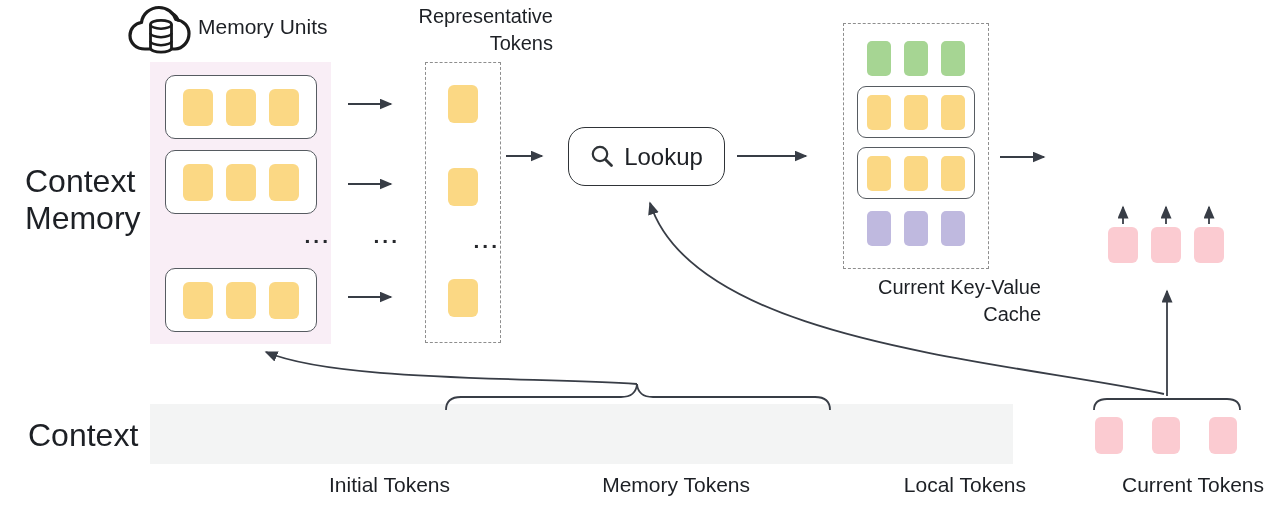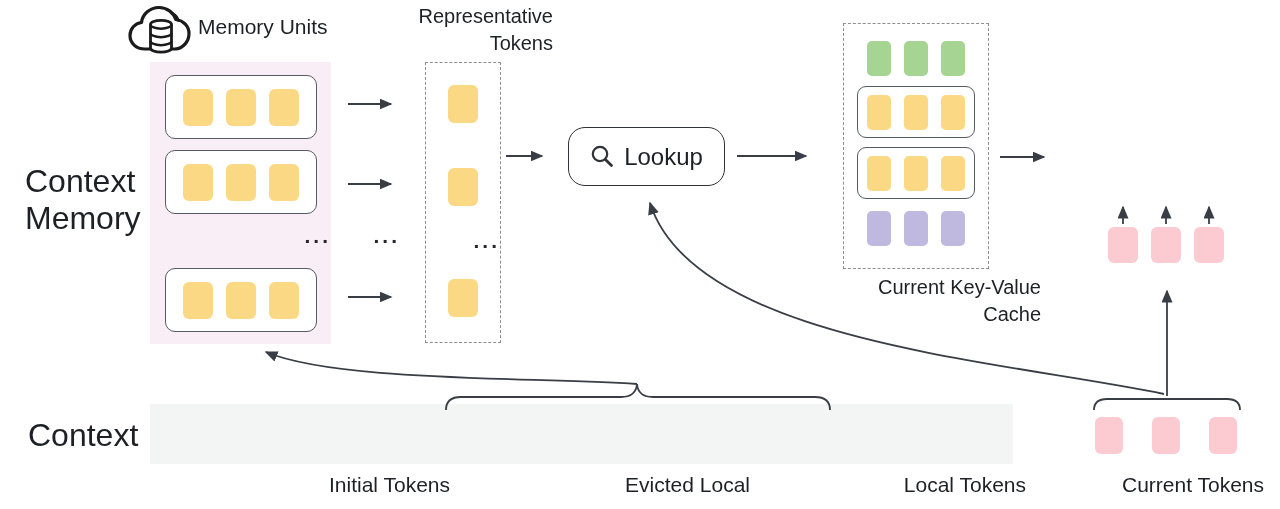--- a/index.html
+++ b/index.html
@@ -223,17 +223,17 @@
       <div class="token" style="background: rgb(191, 185, 223);"></div>
       <div class="token" style="background: rgb(191, 185, 223);"></div>
     </div>
   <div class="strip-group" style="left:1095px;">
       <div class="token" style="background: rgb(251, 203, 209);"></div>
       <div class="token" style="background: rgb(251, 203, 209);"></div>
       <div class="token" style="background: rgb(251, 203, 209);"></div>
     </div>
 
   <div class="abs lbl center small-lbl" style="left:250px;top:473px;width:200px;">Initial Tokens</div>
-  <div class="abs lbl center small-lbl" style="left:550px;top:473px;width:200px;">Evicted Local</div>
+  <div class="abs lbl center small-lbl" style="left:550px;top:473px;width:200px;">Memory Tokens</div>
   <div class="abs lbl center small-lbl" style="left:826px;top:473px;width:200px;">Local Tokens</div>
   <div class="abs lbl center small-lbl" style="left:1064px;top:473px;width:200px;">Current Tokens</div>
 
 </div>
 
 </body></html>

